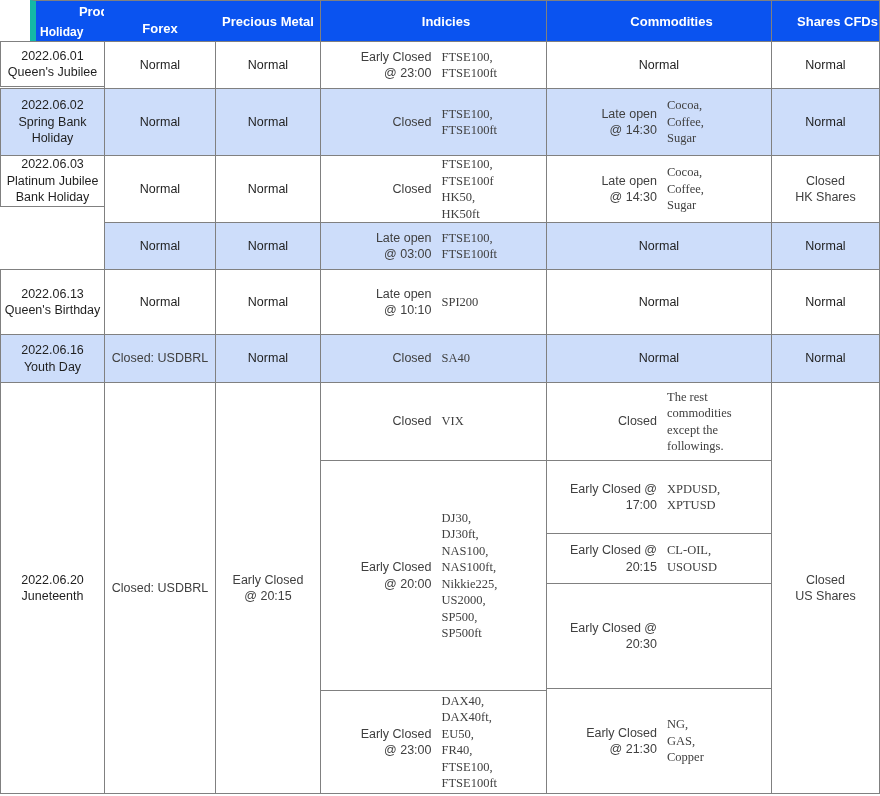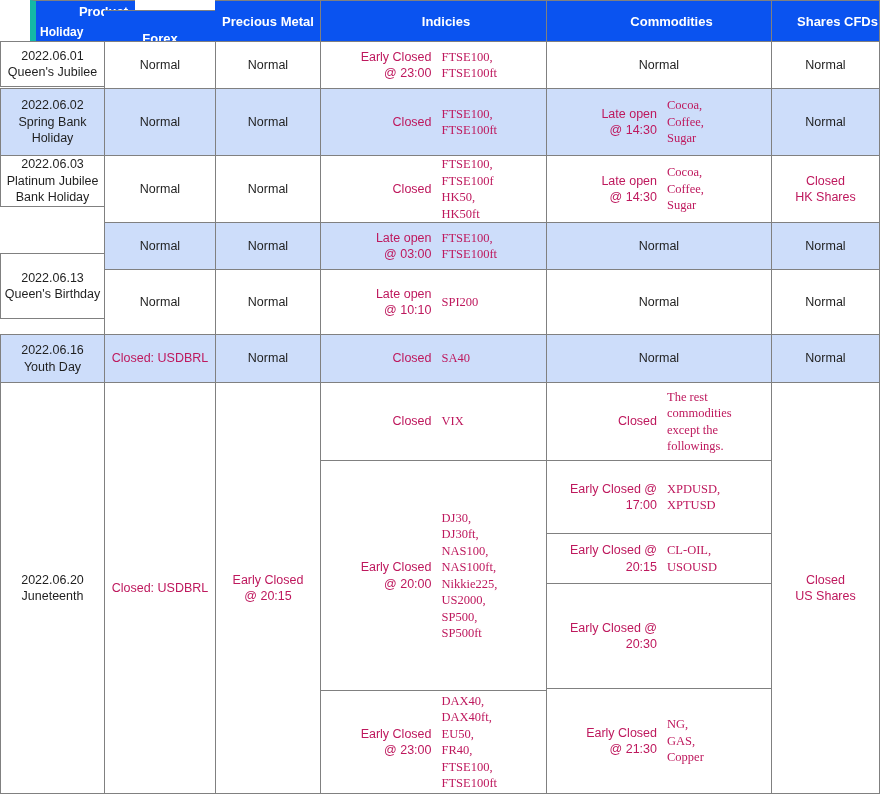--- a/index.html
+++ b/index.html
@@ -6,21 +6,21 @@
   body{font-family:"Liberation Sans", sans-serif;}
   .table{position:relative;width:880px;height:796px;background:#ffffff;overflow:hidden;}
   .cell{
     position:absolute;box-sizing:border-box;border:1px solid #808080;
     display:flex;align-items:center;justify-content:center;
     text-align:center;background:#ffffff;color:#1f1f1f;
     font-size:12.5px;line-height:1.32;
   }
   .pre{white-space:pre-line;}
   .alt{background:#cdddfa;}
-  .red{color:#be185d;}
+  .red{color:#404040;}
   .split{justify-content:flex-start;padding:0;}
   .split .status{flex:0 0 50%;box-sizing:border-box;text-align:right;padding-right:2px;white-space:pre-line;}
   .split .instr{flex:0 0 50%;box-sizing:border-box;text-align:left;padding-left:8px;white-space:pre-line;font-family:Liberation Serif, serif;}
   .hcell{
     position:absolute;box-sizing:border-box;background:#0a53f0;color:#ffffff;
     font-weight:bold;font-size:13px;border:none;
     border-top:1px solid #808080;border-bottom:1px solid #808080;
     display:flex;align-items:center;justify-content:center;text-align:center;
   }
   .hfirst{border-left:6px solid #14b8a6;margin-left:30px;}
@@ -32,21 +32,21 @@
 </style>
 </head>
 <body>
 
 <div class="table">
 
   <div class="hcell hfirst hproduct" style="left:0;top:0;width:105px;height:42px">
     <span class="product">Product</span>
     <span class="holiday">Holiday</span>
   </div>
-  <div class="hcell" style="left:104px;top:10px;width:112px;height:56px">Forex</div>
+  <div class="hcell" style="left:104px;top:0;width:112px;height:56px">Forex</div>
   <div class="hcell" style="left:215px;top:0;width:106px;height:42px">Precious Metal</div>
   <div class="hcell hsep" style="left:320px;top:0;width:227px;height:42px">Indicies</div>
   <div class="hcell hsep" style="left:546px;top:0;width:226px;height:42px">Commodities</div>
   <div class="hcell hsep hlast" style="left:771px;top:0;width:109px;height:42px">Shares CFDs</div>
 
   <div class="cell pre" style="left:0;top:41px;width:105px;height:46px">2022.06.01
 Queen's Jubilee</div>
   <div class="cell" style="left:104px;top:41px;width:112px;height:48px">Normal</div>
   <div class="cell" style="left:215px;top:41px;width:106px;height:48px">Normal</div>
   <div class="cell split" style="left:320px;top:41px;width:227px;height:48px">
@@ -103,21 +103,21 @@
   <div class="cell alt" style="left:215px;top:222px;width:106px;height:48px">Normal</div>
   <div class="cell split alt" style="left:320px;top:222px;width:227px;height:48px">
     <span class="status red">Late open
 @ 03:00</span>
     <span class="instr red">FTSE100,
 FTSE100ft</span>
   </div>
   <div class="cell alt" style="left:546px;top:222px;width:226px;height:48px">Normal</div>
   <div class="cell alt" style="left:771px;top:222px;width:109px;height:48px">Normal</div>
 
-  <div class="cell pre" style="left:0;top:253px;width:105px;height:66px">2022.06.13
+  <div class="cell pre" style="left:0;top:269px;width:105px;height:66px">2022.06.13
 Queen's Birthday</div>
   <div class="cell" style="left:104px;top:269px;width:112px;height:66px">Normal</div>
   <div class="cell" style="left:215px;top:269px;width:106px;height:66px">Normal</div>
   <div class="cell split" style="left:320px;top:269px;width:227px;height:66px">
     <span class="status red">Late open
 @ 10:10</span>
     <span class="instr red">SPI200</span>
   </div>
   <div class="cell" style="left:546px;top:269px;width:226px;height:66px">Normal</div>
   <div class="cell" style="left:771px;top:269px;width:109px;height:66px">Normal</div>

